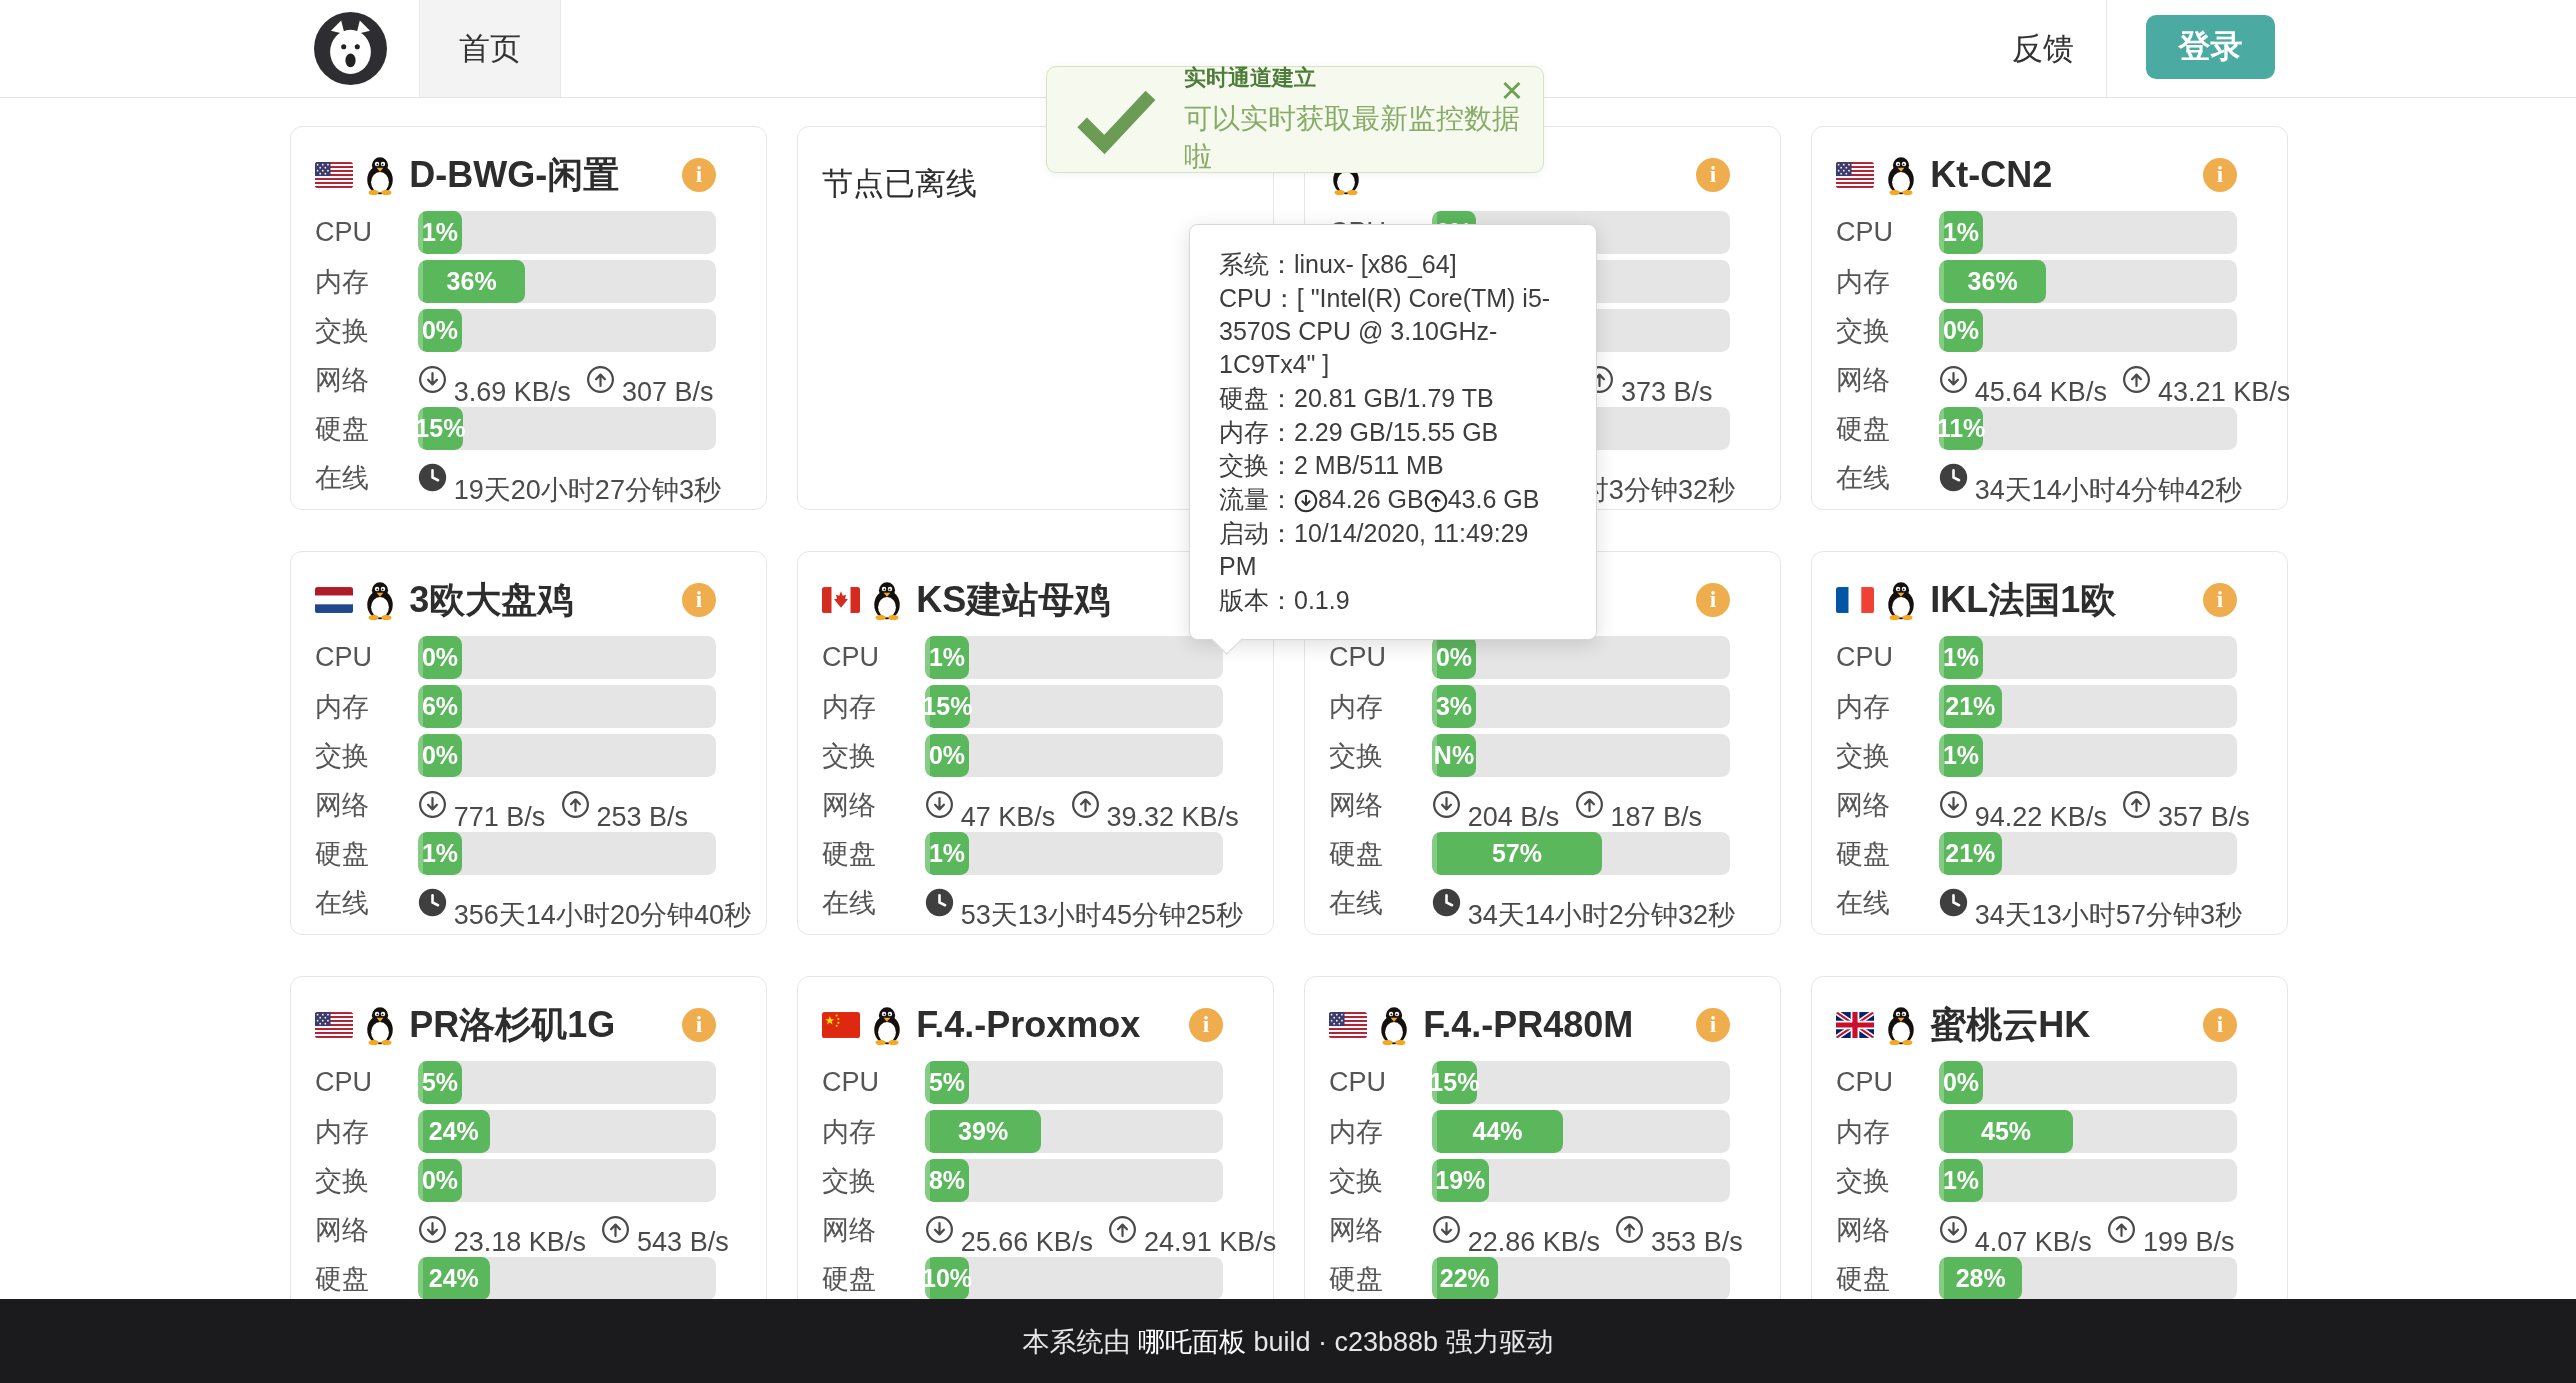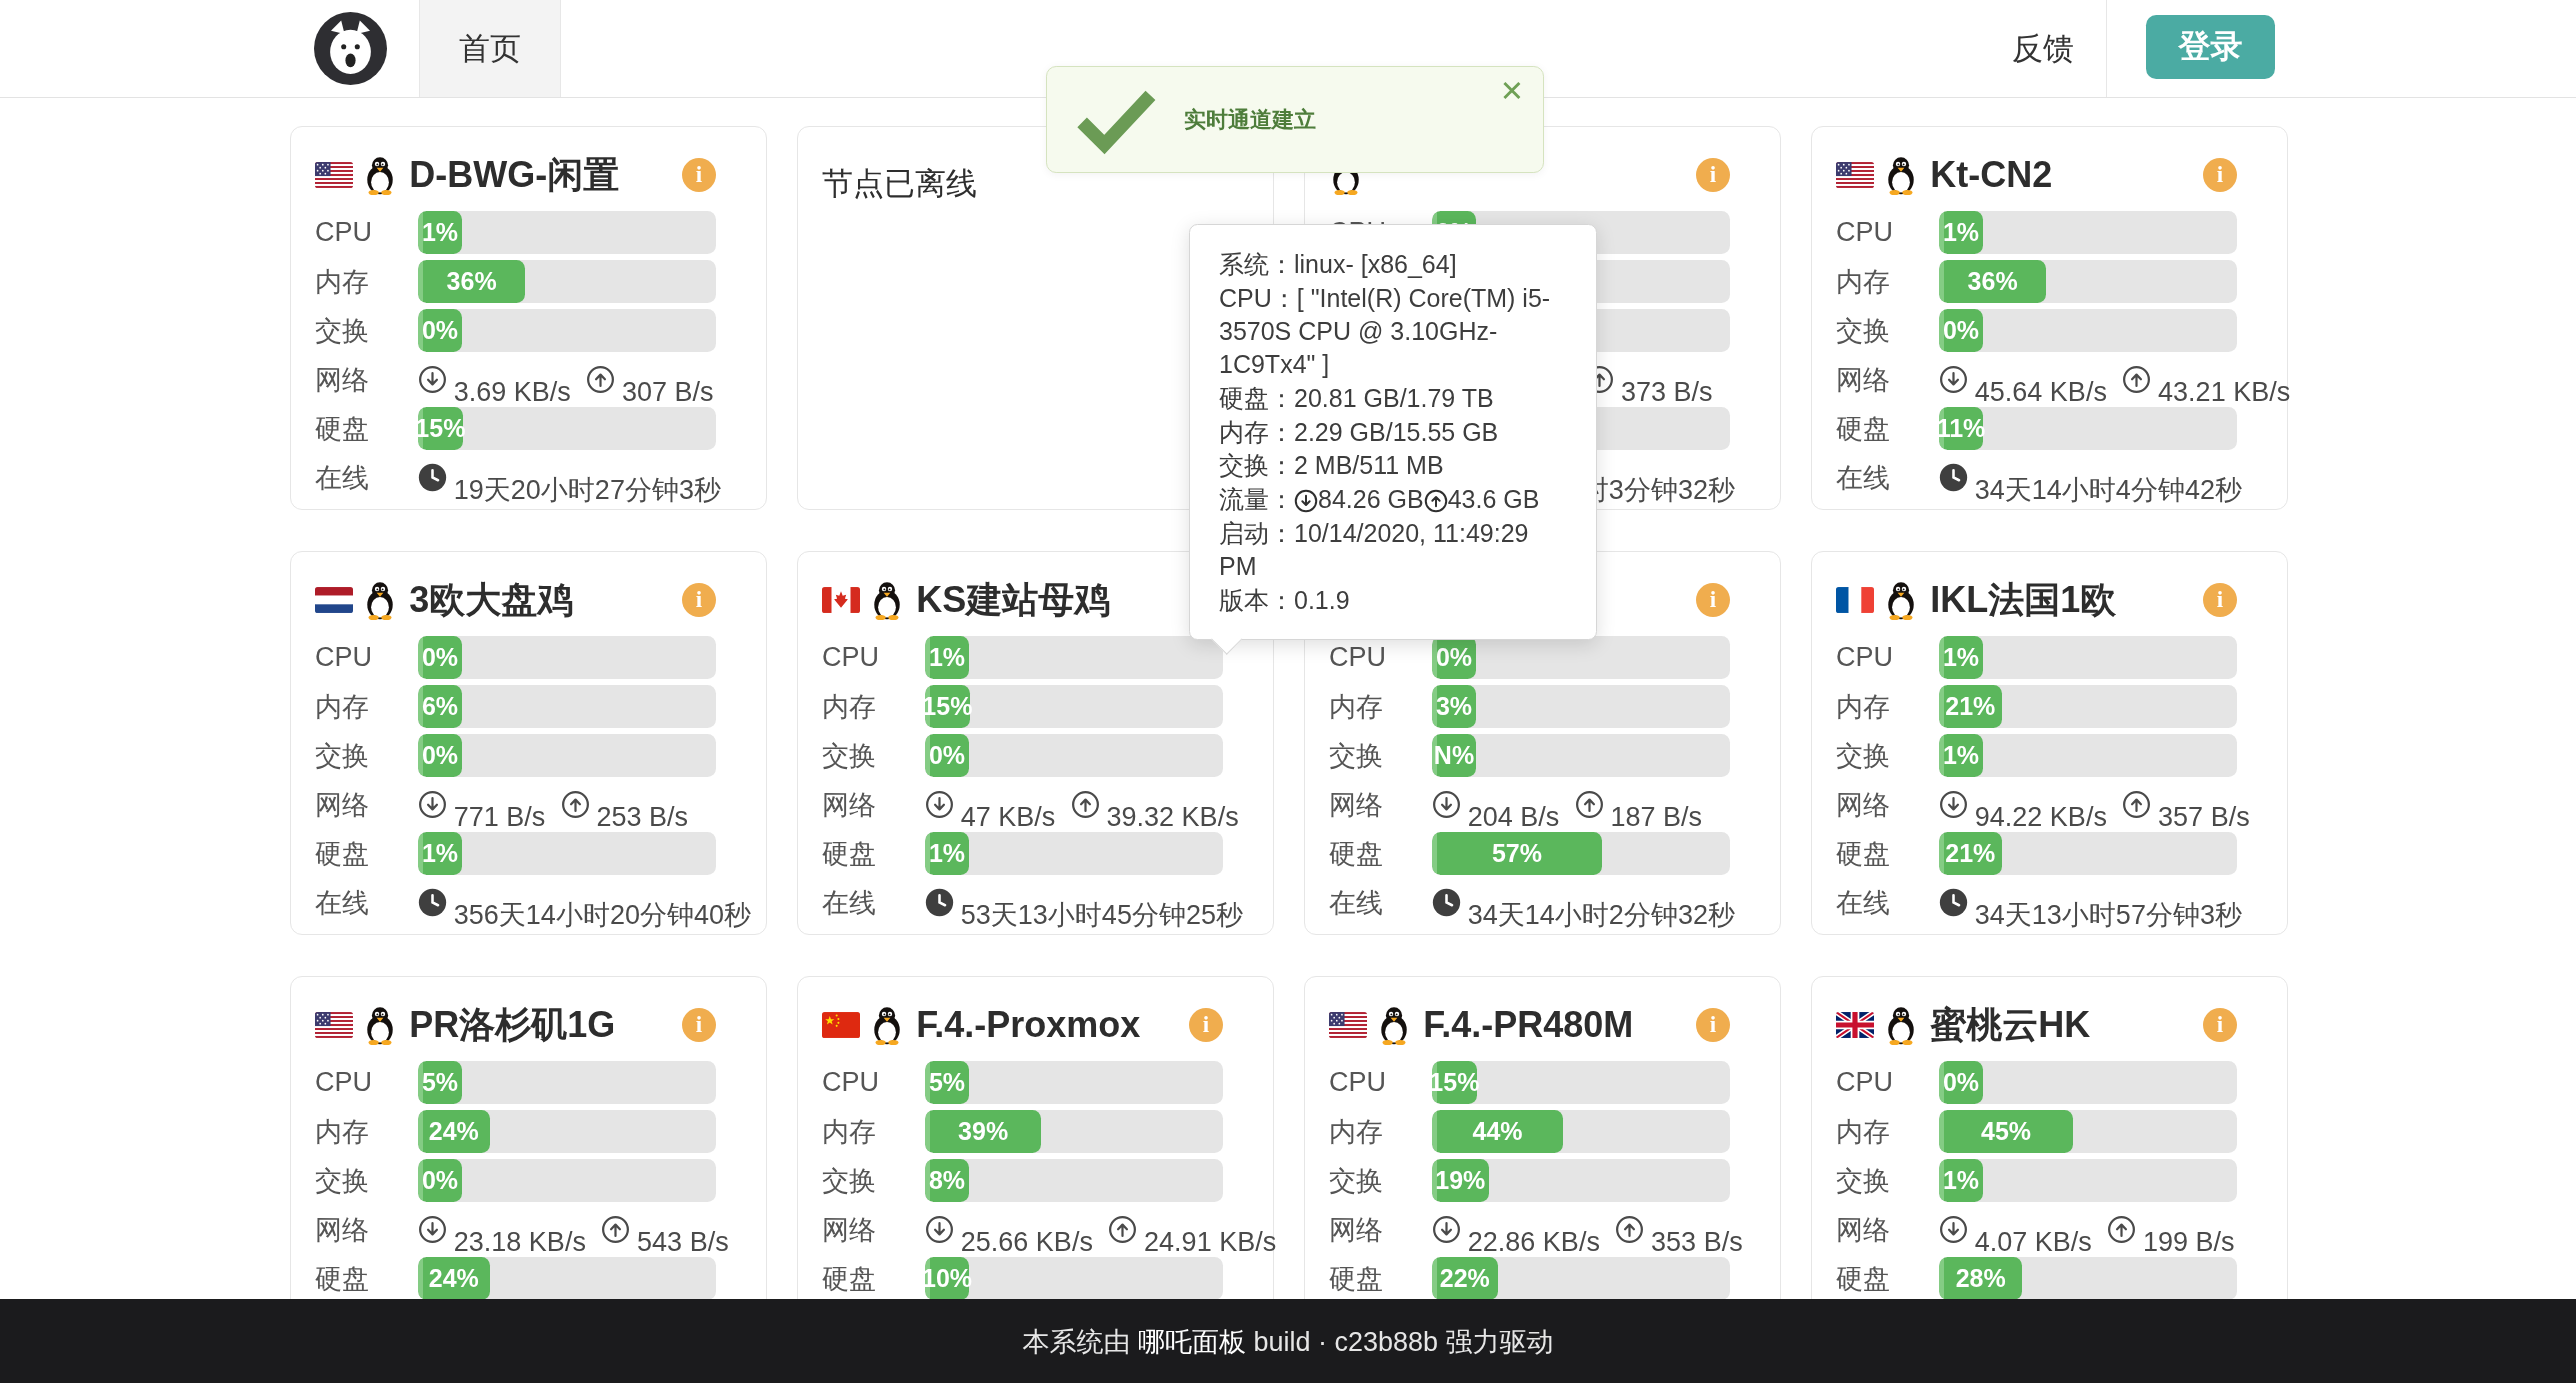--- a/index.html
+++ b/index.html
@@ -1110,20 +1110,21 @@
 </div>
 
 <div class="toast">
   <span class="toast-check" id="toastCheck">
       <svg width="89" height="70" viewBox="0 0 112 86" fill="none">
         <path d="M14 46 42 74 100 12" stroke="#6B9B55" stroke-width="17"></path>
       </svg>
     </span>
   <div>
     <div class="toast-title">实时通道建立</div>
+    <div class="toast-msg">可以实时获取最新监控数据啦</div>
   </div>
   <span class="toast-close">✕</span>
 </div>
 
 <div class="tip" id="tooltip">
   <div class="tip-row"><span>系统：</span><span>linux- [x86_64]</span></div>
     <div class="tip-row"><span>CPU：</span><span>[ "Intel(R) Core(TM) i5-3570S CPU @ 3.10GHz-1C9Tx4" ]</span></div>
     <div class="tip-row"><span>硬盘：</span><span>20.81 GB/1.79 TB</span></div>
     <div class="tip-row"><span>内存：</span><span>2.29 GB/15.55 GB</span></div>
     <div class="tip-row"><span>交换：</span><span>2 MB/511 MB</span></div>

